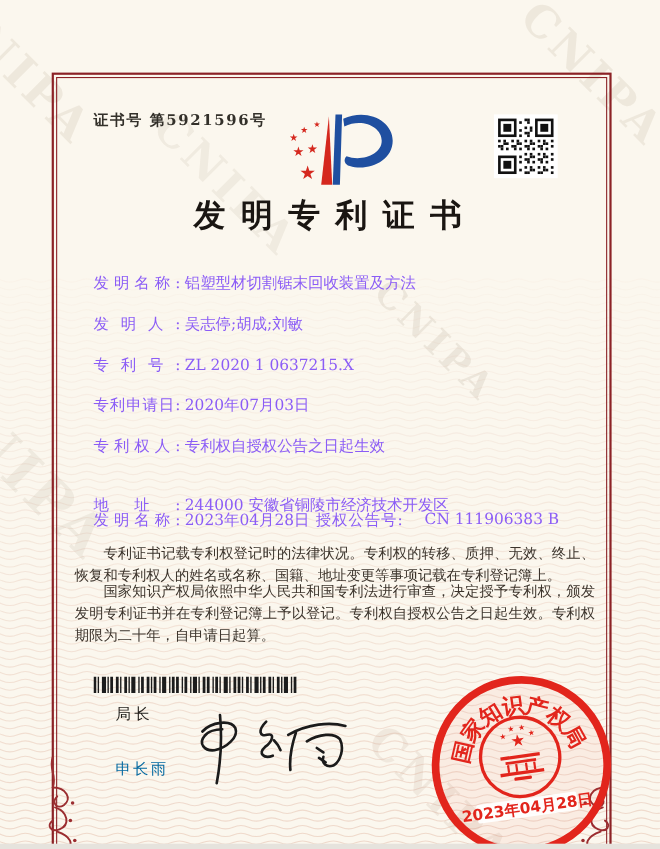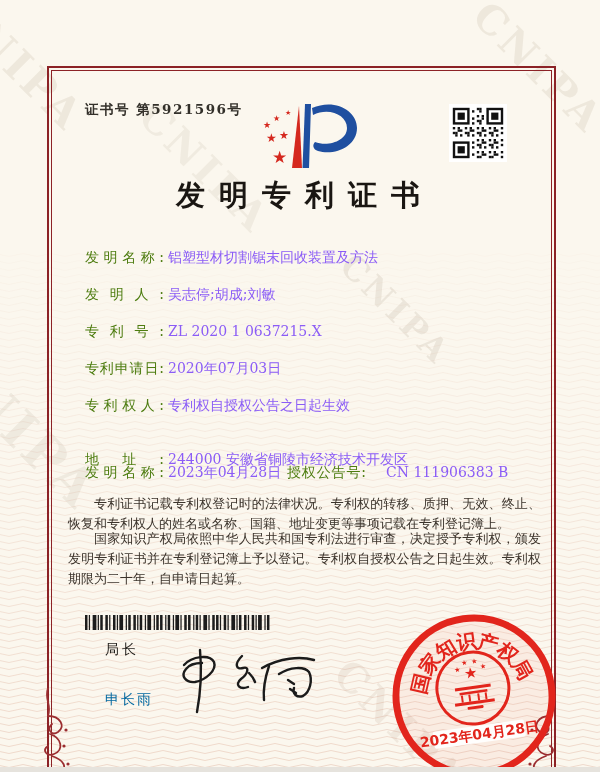--- a/index.html
+++ b/index.html
@@ -28,21 +28,21 @@
     border:2.5px solid #8c2226;z-index:2;}
   .frame-inner{position:absolute;inset:2px;border:1px solid #8c2226;}
   
   .cert-no{position:absolute;left:85px;top:101px;z-index:3;font-size:13.5px;letter-spacing:1.5px;color:#33302a;font-weight:bold;}
   .logo{position:absolute;left:262px;top:90px;z-index:3;}
   .qr{position:absolute;left:449px;top:104px;z-index:3;background:#ffffff;padding:2px;}
   .title{position:absolute;left:0;width:596px;top:176px;z-index:3;text-align:center;
     font-size:29px;font-weight:bold;letter-spacing:14px;text-indent:14px;color:#1a1612;}
   
   .row{position:absolute;left:85px;width:460px;z-index:3;font-size:14px;}
-  .lbl{display:inline-block;width:79px;text-align:justify;text-align-last:justify;color:#4d7c0f;}
+  .lbl{display:inline-block;width:79px;text-align:justify;text-align-last:justify;color:#8b5cf6;}
   .val{display:inline-block;margin-left:4px;color:#8b5cf6;}
   .g2l{position:absolute;left:202px;}
   .g2v{position:absolute;left:297px;}
   
   .legal{position:absolute;left:68px;top:494px;width:473px;z-index:3;
     font-size:13px;line-height:20px;text-align:justify;color:#3b332b;}
   .legal p{margin:0;text-indent:2em;}
   .legal p + p{margin-top:-5px;}
   
   .barcode{position:absolute;left:85px;top:615px;z-index:3;}

